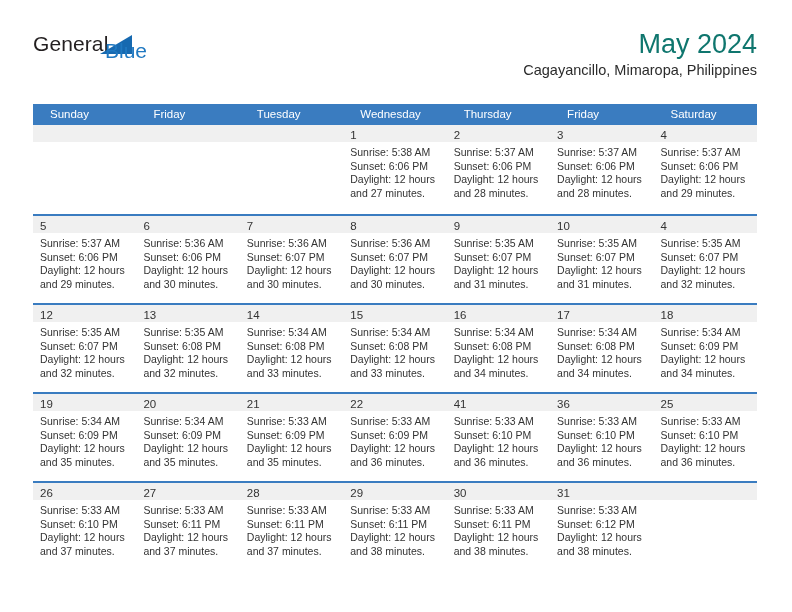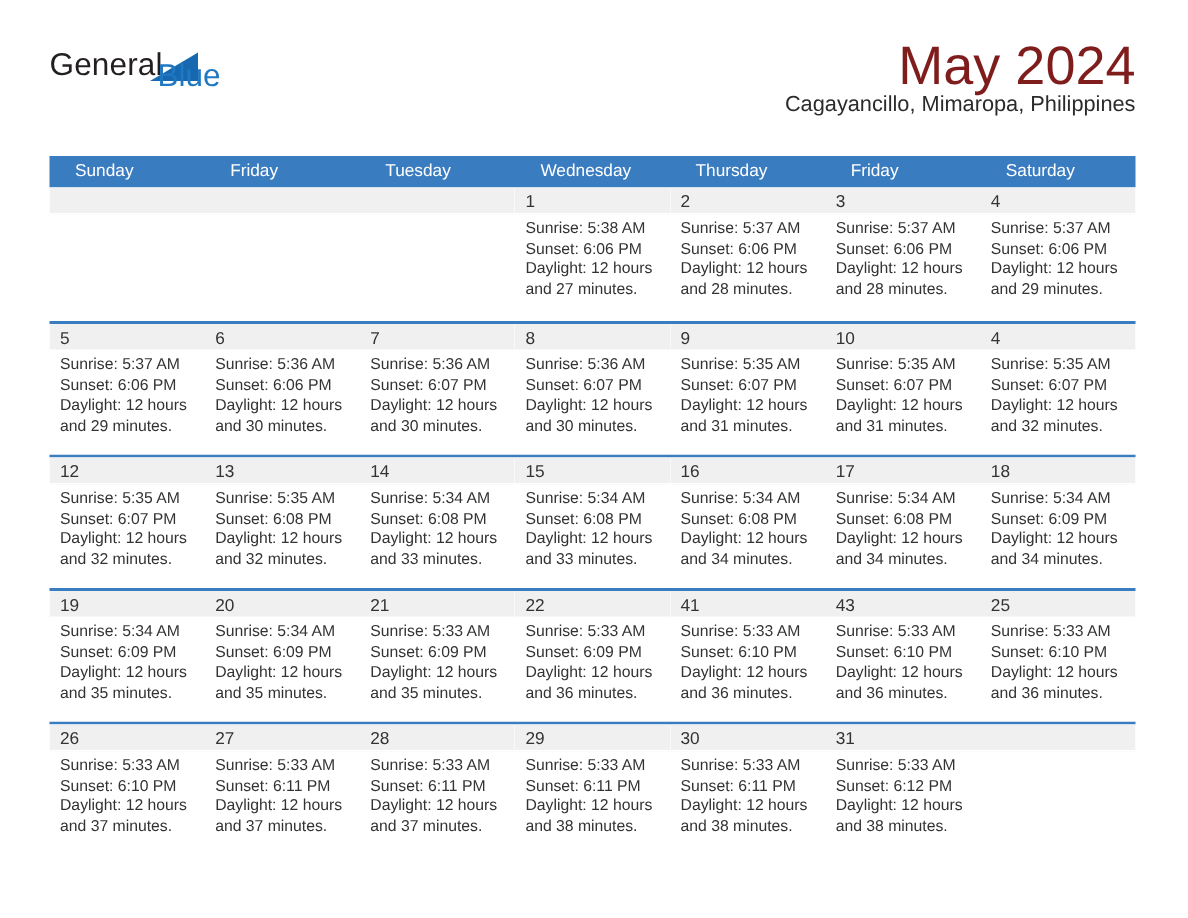--- a/index.html
+++ b/index.html
@@ -64,22 +64,22 @@
     border-bottom: 19px solid #1669b0;
   }
 
   .title-wrap {
     position: absolute;
     right: 0;
     top: 0;
     text-align: right;
   }
   .month-title {
-    font-size: 36px;
-    color: #7f1d1d;
+    font-size: 27px;
+    color: #0f766e;
     line-height: 32px;
     white-space: nowrap;
   }
   .location-title {
     font-size: 14.5px;
     color: #2b2b2b;
     line-height: 20px;
     margin-top: 0;
     white-space: nowrap;
   }
@@ -398,21 +398,21 @@
       <div class="day-cell">
         <div class="day-num-strip"><span class="day-num">41</span></div>
         <div class="day-body">
           <div>Sunrise: 5:33 AM</div>
           <div>Sunset: 6:10 PM</div>
           <div>Daylight: 12 hours</div>
           <div>and 36 minutes.</div>
         </div>
       </div>
       <div class="day-cell">
-        <div class="day-num-strip"><span class="day-num">43</span></div>
+        <div class="day-num-strip"><span class="day-num">36</span></div>
         <div class="day-body">
           <div>Sunrise: 5:33 AM</div>
           <div>Sunset: 6:10 PM</div>
           <div>Daylight: 12 hours</div>
           <div>and 36 minutes.</div>
         </div>
       </div>
       <div class="day-cell">
         <div class="day-num-strip"><span class="day-num">25</span></div>
         <div class="day-body">

